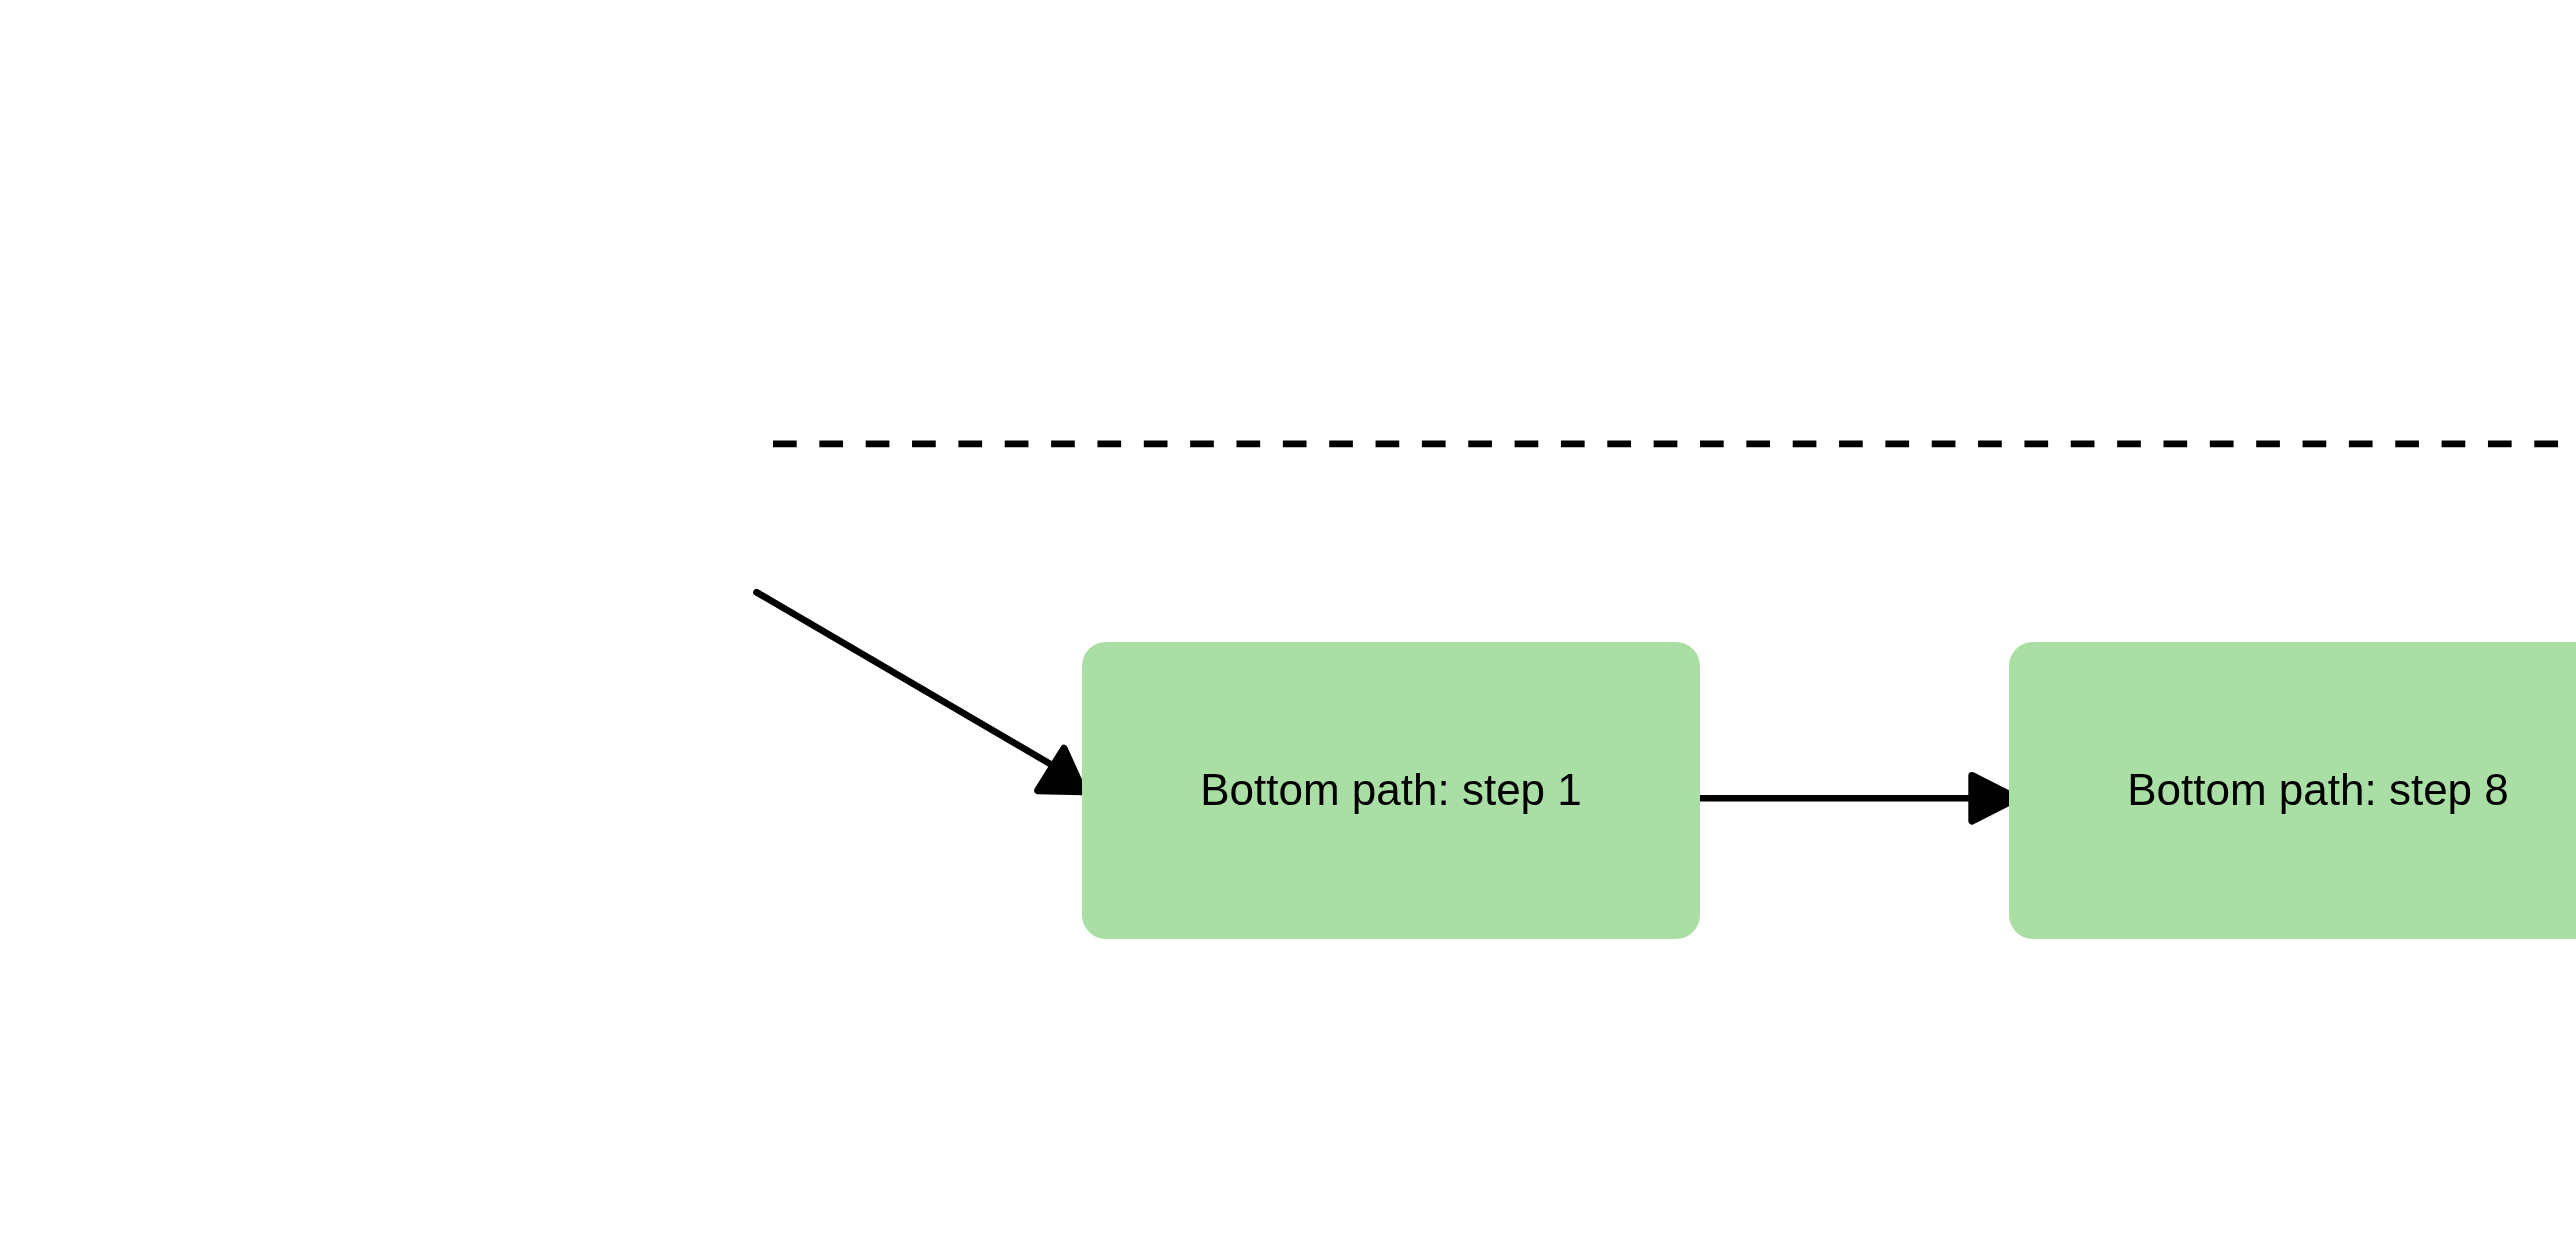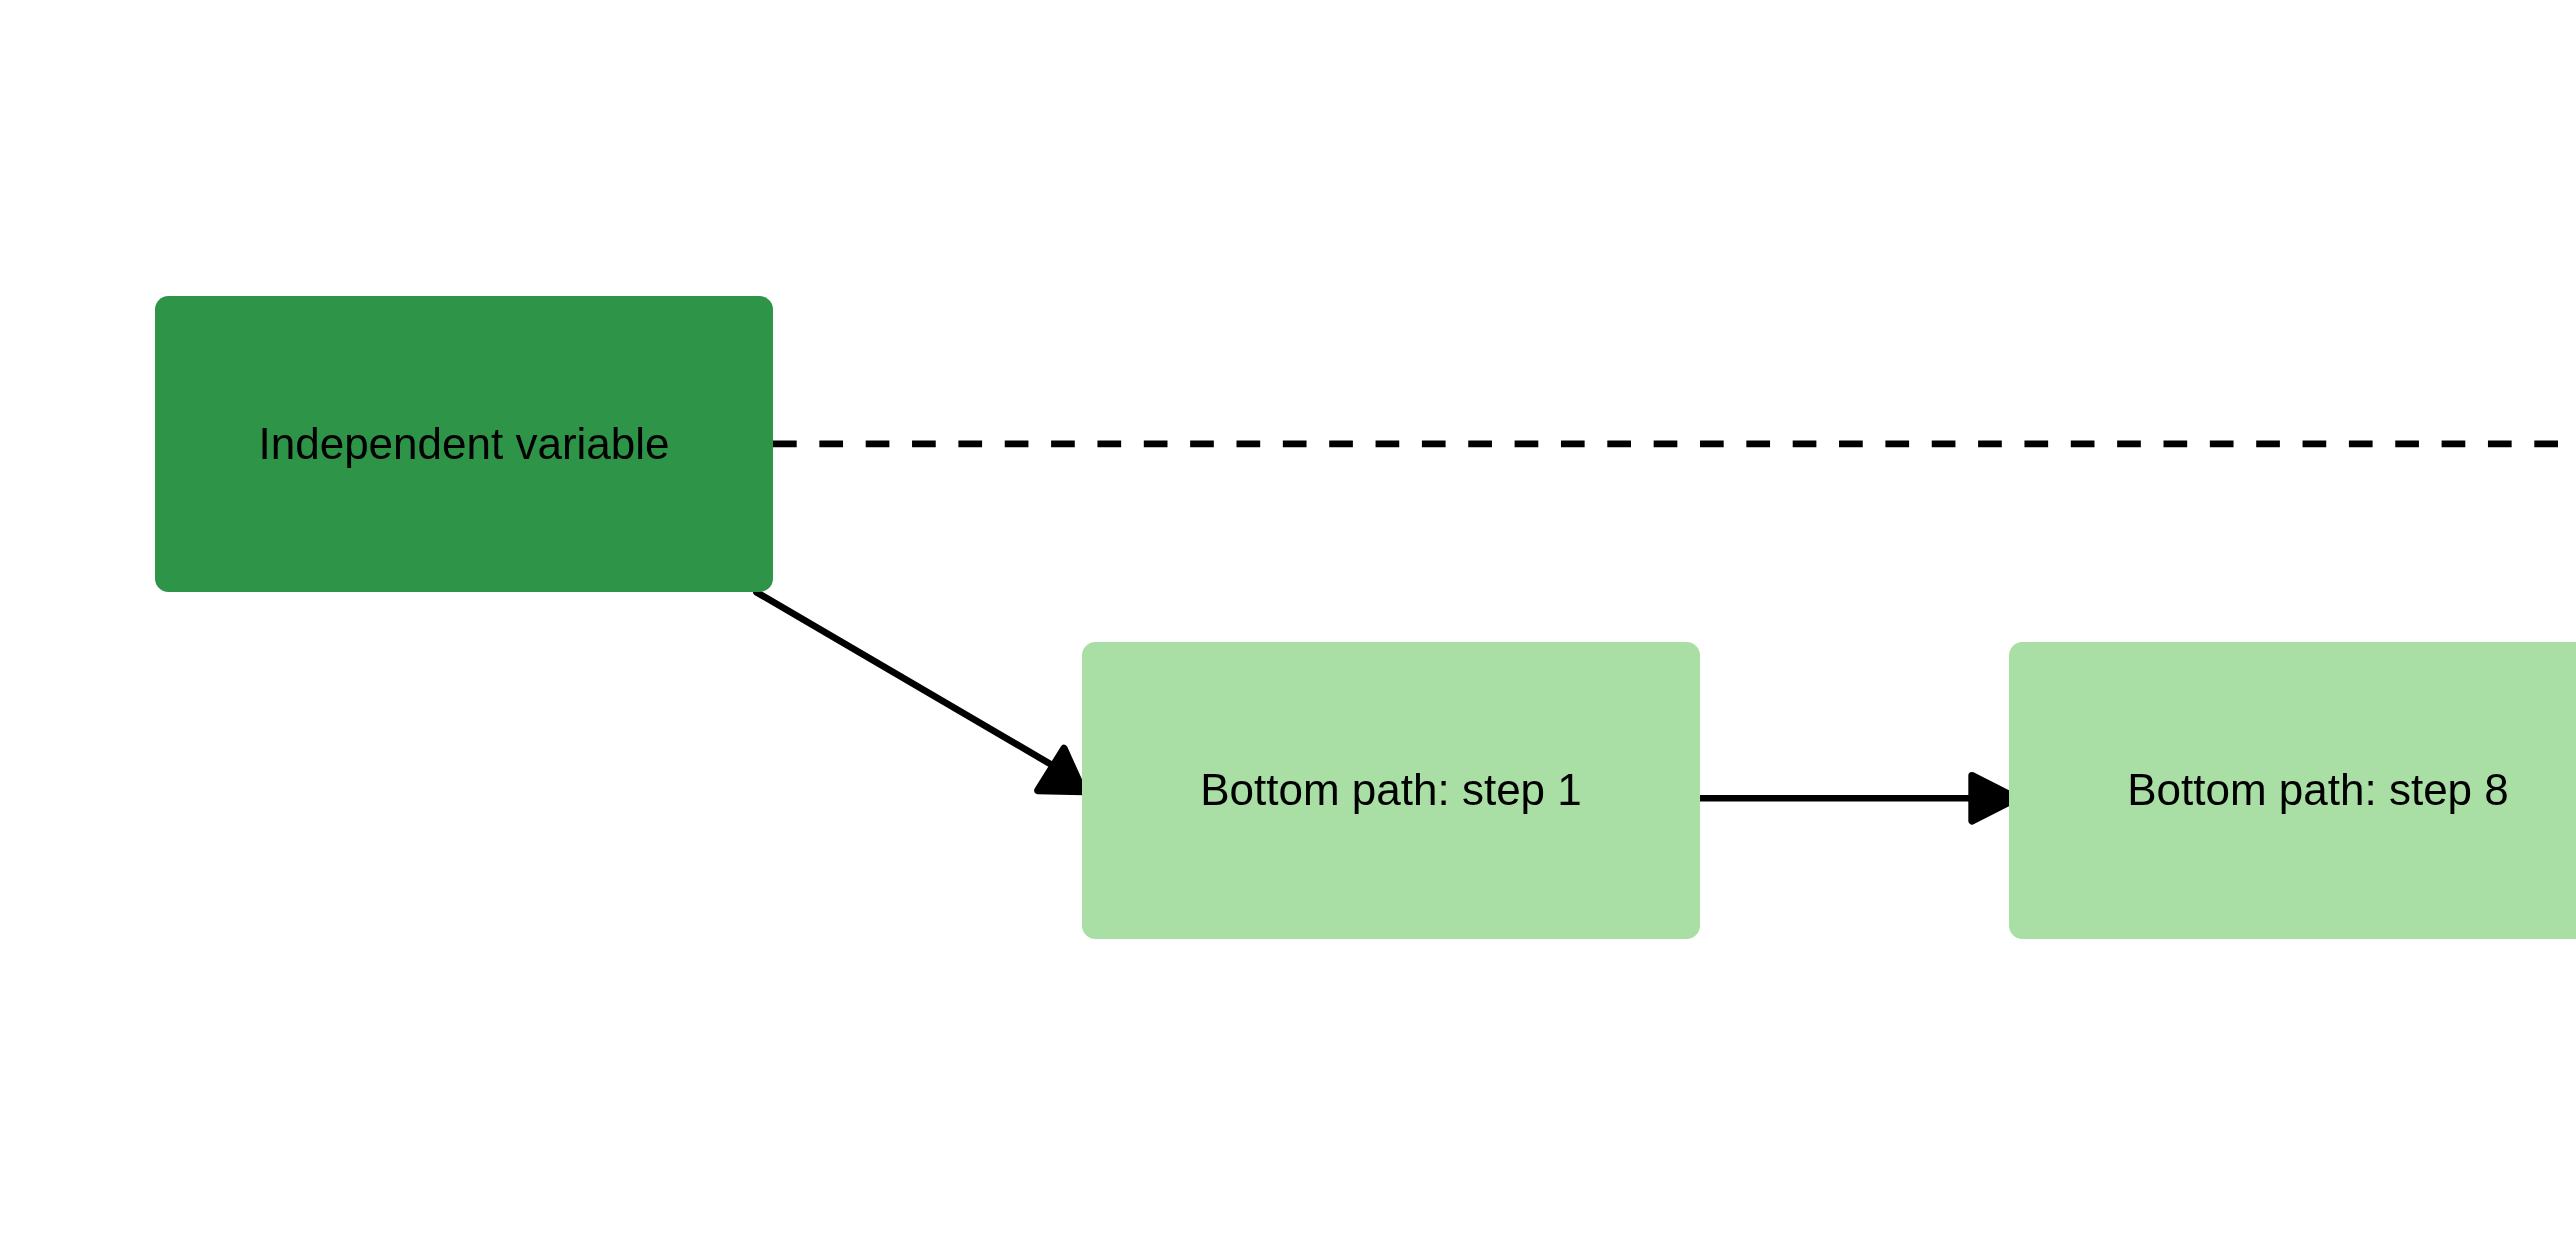--- a/index.html
+++ b/index.html
@@ -36,21 +36,21 @@
   }
   .node-label {
     color: #000000;
     font-size: 44px;
     line-height: 1.1;
     font-weight: 400;
     letter-spacing: 0px;
     white-space: pre;
   }
   .node-primary { background: #2E9447; }
-  .node-secondary { background: #A9DEA4; }
+  .node-secondary { background: #A9DEA4; border-radius: 24px; }
 
   #node-independent {
     left: 155px;  top: 296px;  width: 618px; height: 296px;
   }
   #node-step1 {
     left: 1082px; top: 642px; width: 618px; height: 297px;
   }
   #node-step2 {
     left: 2009px; top: 642px; width: 618px; height: 297px;
   }
@@ -76,23 +76,20 @@
       <line x1="3297" y1="1550" x2="3830" y2="1550" stroke="#000000" stroke-width="13" stroke-linecap="butt"></line>
       <polygon points="3915,1550 3828,1594 3828,1506" fill="#000000" stroke="#000000" stroke-width="14" stroke-linejoin="round"></polygon>
     </g>
 
     <g>
       <line x1="5100" y1="1452" x2="5644" y2="1320" stroke="#000000" stroke-width="13" stroke-linecap="round"></line>
       <polygon points="5684,1276 5596,1288 5639,1366" fill="#000000" stroke="#000000" stroke-width="14" stroke-linejoin="round"></polygon>
     </g>
   </svg>
 
-  <div class="node node-primary" id="node-independent">
-    <span class="node-label">Independent variable</span>
-  </div>
 
   <div class="node node-secondary" id="node-step1">
     <span class="node-label">Bottom path: step 1</span>
   </div>
 
   <div class="node node-secondary" id="node-step2">
     <span class="node-label">Bottom path: step 8</span>
   </div>
 
 </div>

